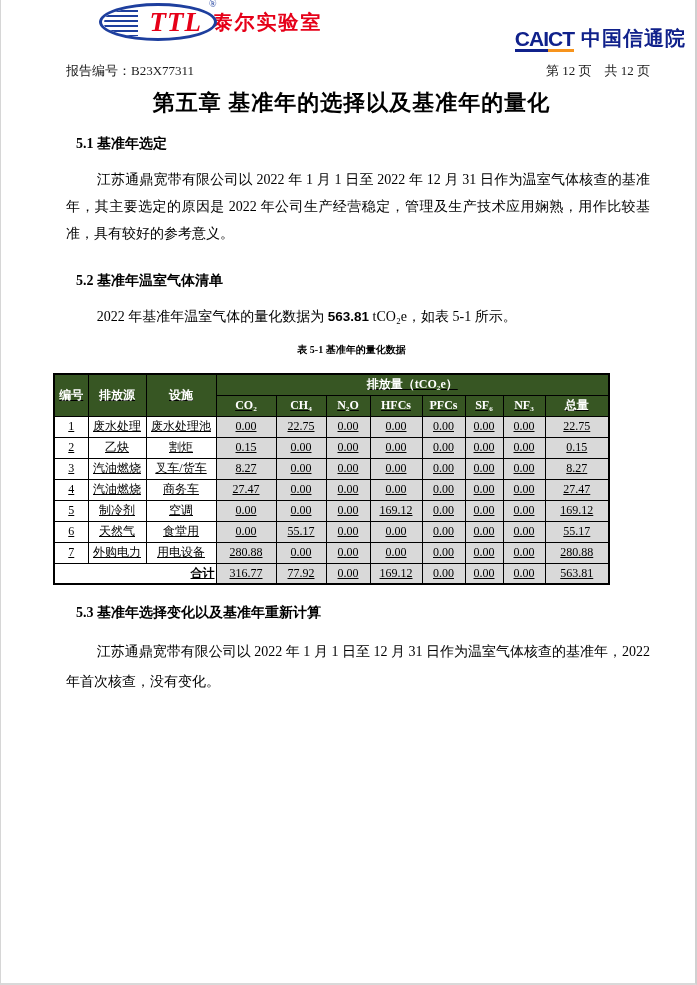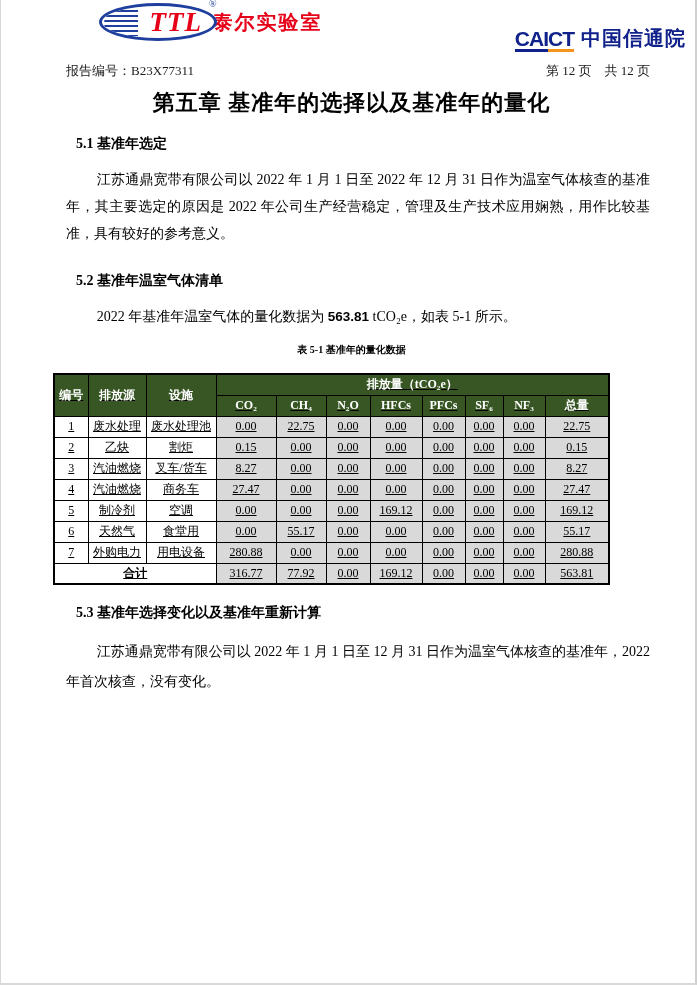--- a/index.html
+++ b/index.html
@@ -125,21 +125,21 @@
     padding: 0 1px;
     overflow: hidden; white-space: nowrap;
   }
   .emission-table thead th {
     background: #375623; color: #fff;
     font-weight: bold; height: 21px;
     font-size: 12px;
   }
   .emission-table tbody td { height: 21px; background: #fff; }
   .emission-table td.val { background: #d9d9d9; }
-  .emission-table td.total-label { font-weight: bold; height: 16px; }
+  .emission-table td.total-label { font-weight: bold; height: 16px; text-align: right; }
 </style>
 </head>
 <body>
 
 <div class="page">
 
   <div class="ttl-logo">
     <div class="ttl-ellipse">
       <span class="ttl-stripes"></span>
       <span class="ttl-abbr">TTL</span>

